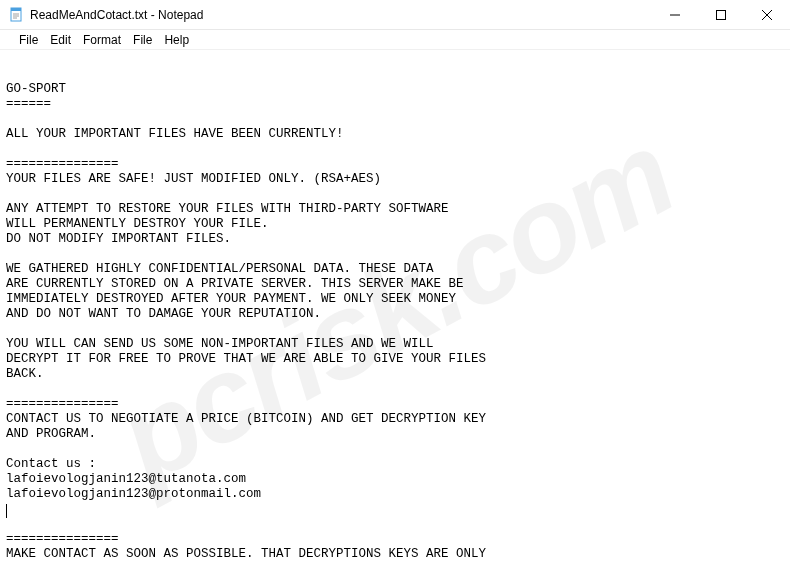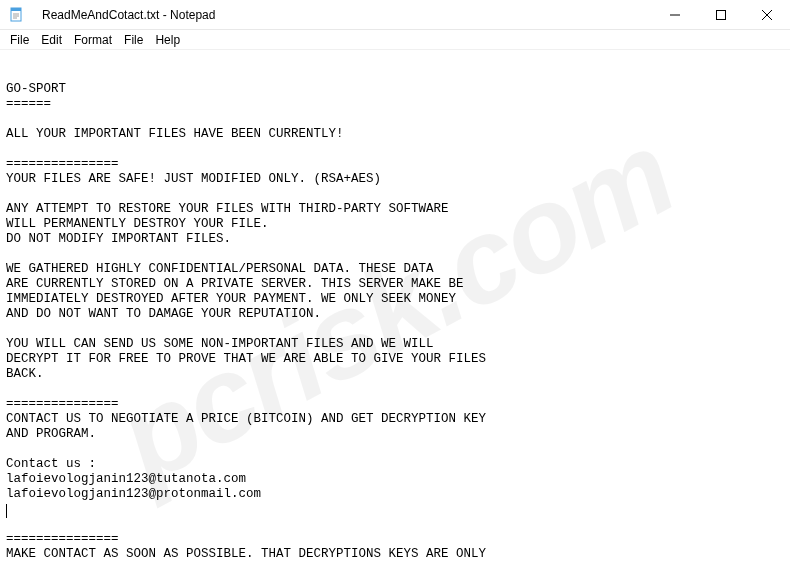--- a/index.html
+++ b/index.html
@@ -20,21 +20,21 @@
       background: #fff;
       border-bottom: 1px solid #e8e8e8;
       display: flex;
       align-items: center;
       justify-content: space-between;
     }
     .titlebar-left {
       display: flex;
       align-items: center;
       padding-left: 8px;
-      gap: 18px;
+      gap: 6px;
     }
     .notepad-icon {
       width: 16px;
       height: 16px;
       display: inline-flex;
       align-items: center;
       justify-content: center;
     }
     .title-text {
       font-size: 12px;
@@ -52,21 +52,21 @@
       justify-content: center;
       background: transparent;
       border: none;
       cursor: pointer;
     }
     .menubar {
       height: 20px;
       background: #fff;
       display: flex;
       align-items: center;
-      padding-left: 4px;
+      padding-left: 13px;
       border-bottom: 1px solid #f0f0f0;
     }
     .menu-item {
       font-size: 12px;
       color: #000;
       padding: 2px 6px;
       cursor: pointer;
     }
     .content-area {
       padding: 2px 6px;

